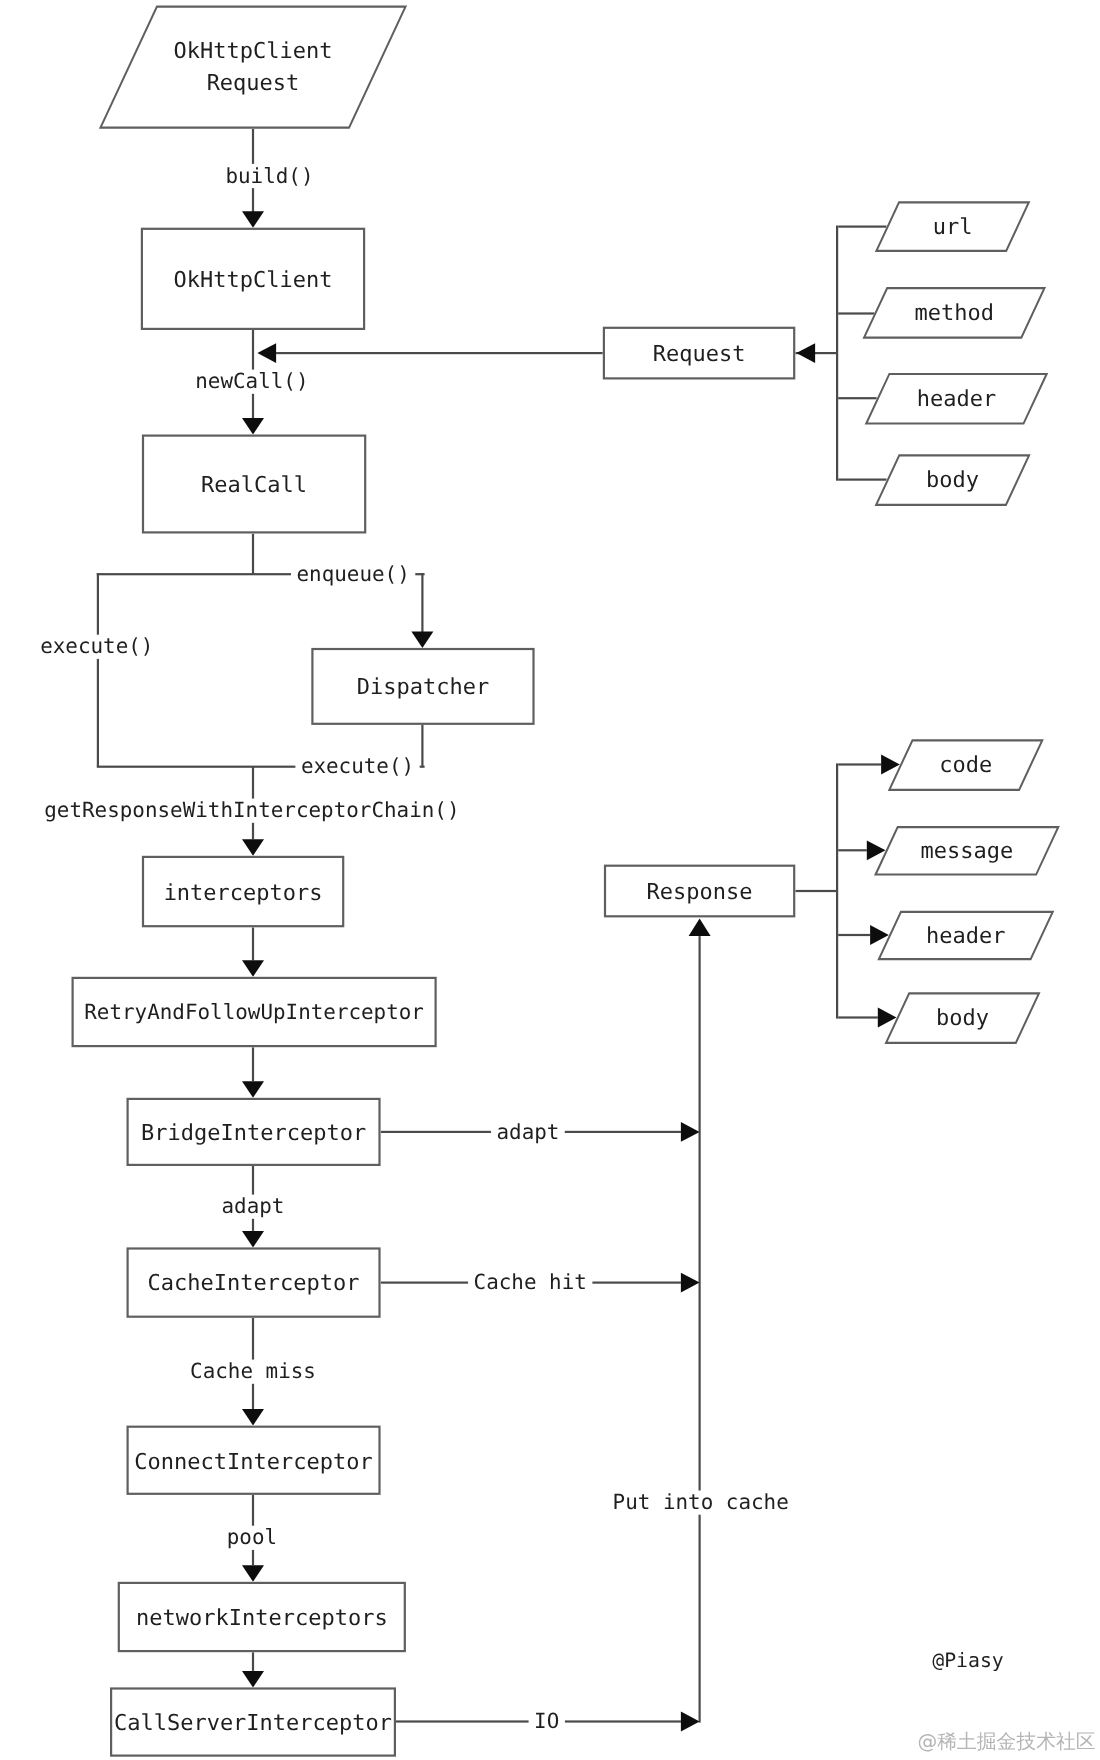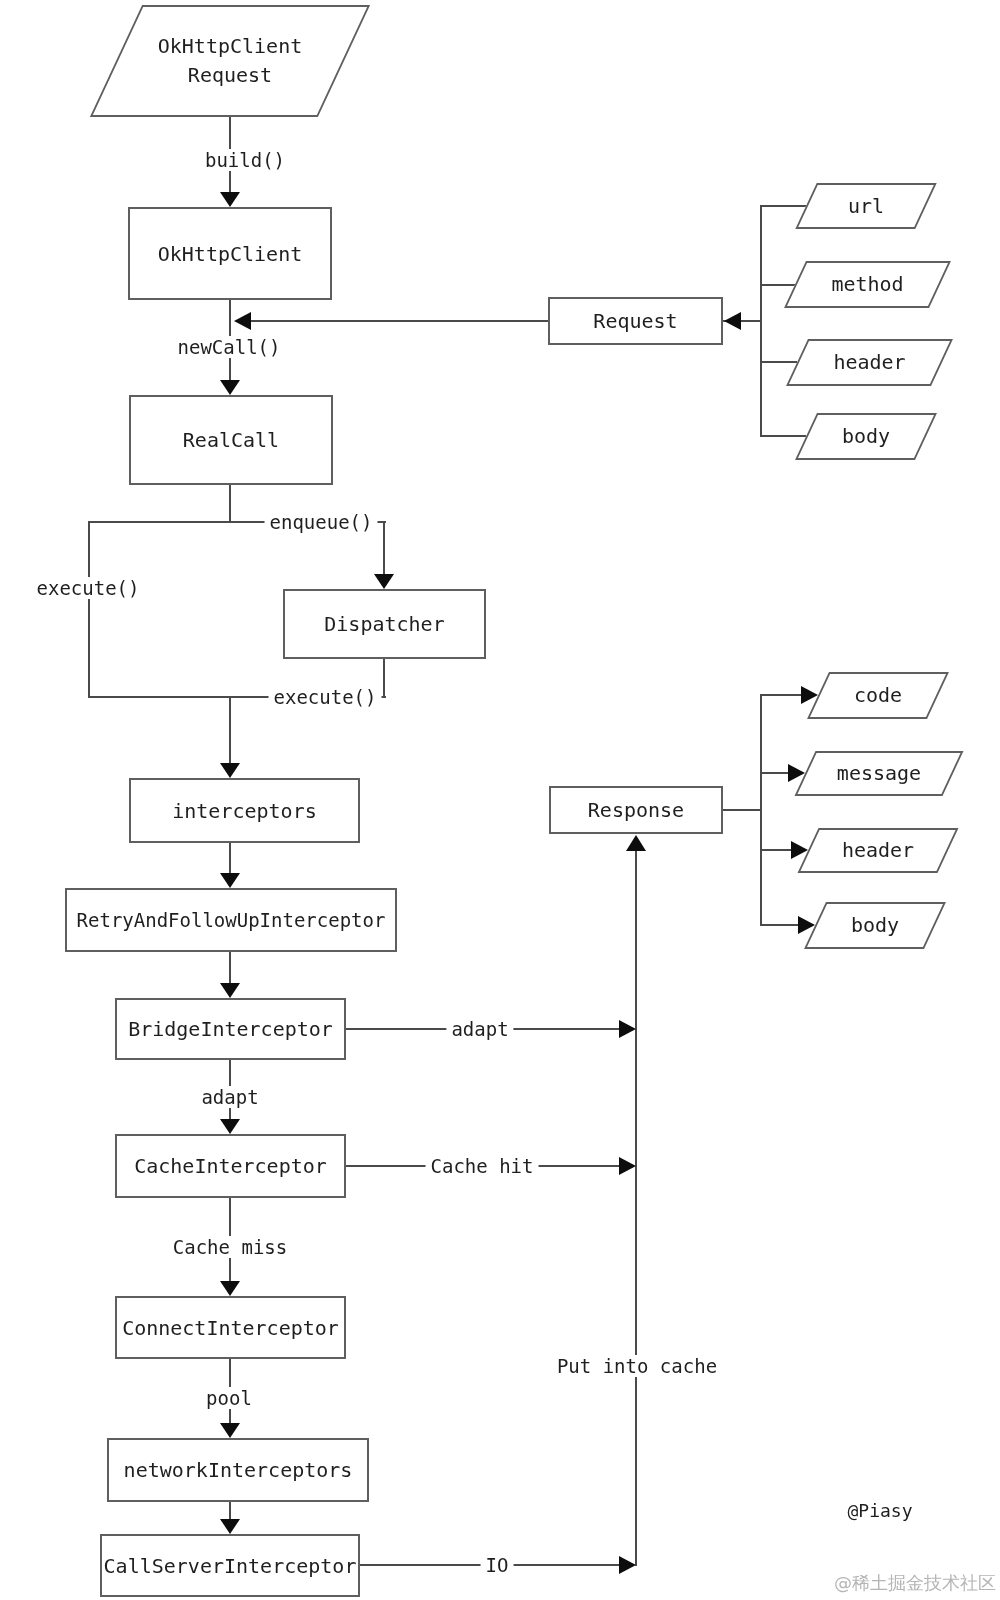--- a/index.html
+++ b/index.html
@@ -153,33 +153,34 @@
   <div class="para" style="left:815px;top:902px;width:120px;height:47px;">
     <span class="pshape"></span>
     <span class="ptxt">body</span>
   </div>
 
   <div class="node" style="left:128px;top:207px;width:204px;height:93px;">OkHttpClient</div>
   <div class="node" style="left:548px;top:297px;width:175px;height:48px;">Request</div>
   <div class="node" style="left:129px;top:395px;width:204px;height:90px;">RealCall</div>
   <div class="node" style="left:283px;top:589px;width:203px;height:70px;">Dispatcher</div>
   <div class="node" style="left:549px;top:786px;width:174px;height:48px;text-align:center;">Response</div>
-  <div class="node" style="left:129px;top:778px;width:231px;height:65px;">interceptors</div>
+  <div class="node" style="left:129px;top:778px;width:184px;height:65px;">interceptors</div>
   <div class="node" style="left:65px;top:888px;width:332px;height:64px;font-size:19px;">RetryAndFollowUpInterceptor</div>
   <div class="node" style="left:115px;top:1134px;width:231px;height:64px;">CacheInterceptor</div>
   <div class="node" style="left:115px;top:998px;width:231px;height:62px;">BridgeInterceptor</div>
   <div class="node" style="left:115px;top:1296px;width:231px;height:63px;">ConnectInterceptor</div>
   <div class="node" style="left:107px;top:1438px;width:262px;height:64px;">networkInterceptors</div>
   <div class="node" style="left:100px;top:1534px;width:260px;height:63px;">CallServerInterceptor</div>
 
   <span class="lbl" style="left:229px;top:160px;margin-left:16px;">build()</span>
   <span class="lbl" style="left:229px;top:347px;">newCall()</span>
   <span class="lbl" style="left:321px;top:522px;">enqueue()</span>
   <span class="lbl" style="left:88px;top:588px;">execute()</span>
   <span class="lbl" style="left:325px;top:697px;">execute()</span>
+  <span class="lbl" style="left:229px;top:737px;">getResponseWithInterceptorChain()</span>
   <span class="lbl" style="left:480px;top:1029px;">adapt</span>
   <span class="lbl" style="left:230px;top:1097px;">adapt</span>
   <span class="lbl" style="left:482px;top:1166px;">Cache hit</span>
   <span class="lbl" style="left:230px;top:1247px;">Cache miss</span>
   <span class="lbl" style="left:229px;top:1398px;">pool</span>
   <span class="lbl" style="left:637px;top:1366px;">Put into cache</span>
   <span class="lbl" style="left:497px;top:1565px;">IO</span>
 
   <span class="credit" style="left:880px;top:1510px;">@Piasy</span>
   <span class="watermark" style="left:915px;top:1583px;">@稀土掘金技术社区</span>

